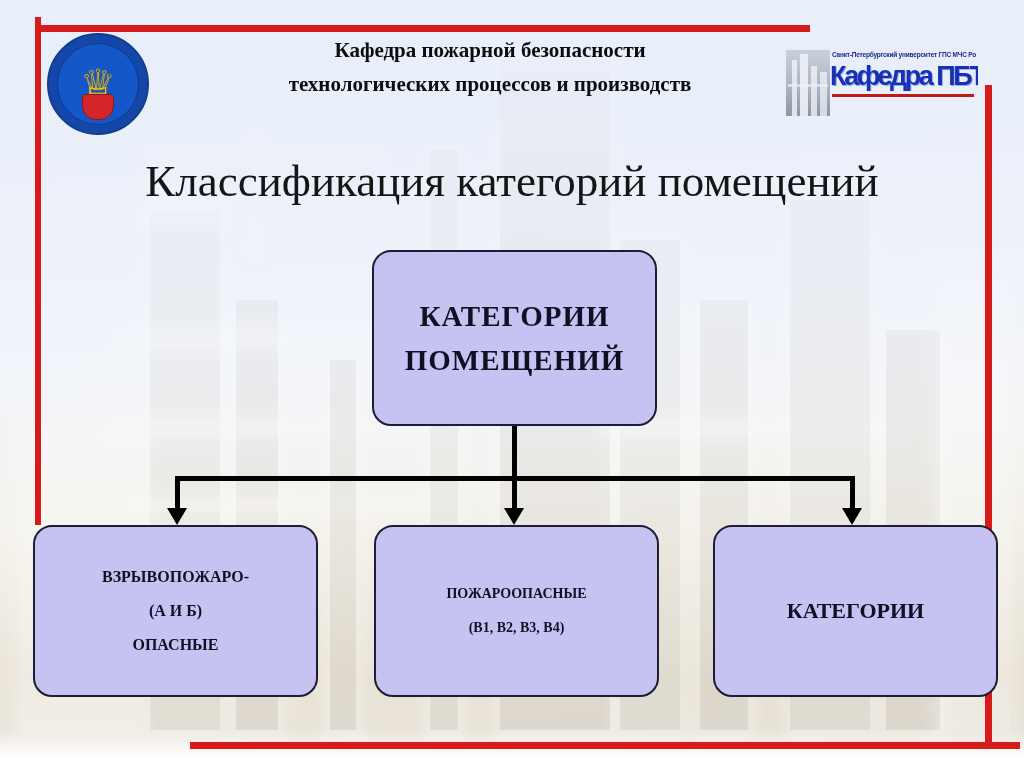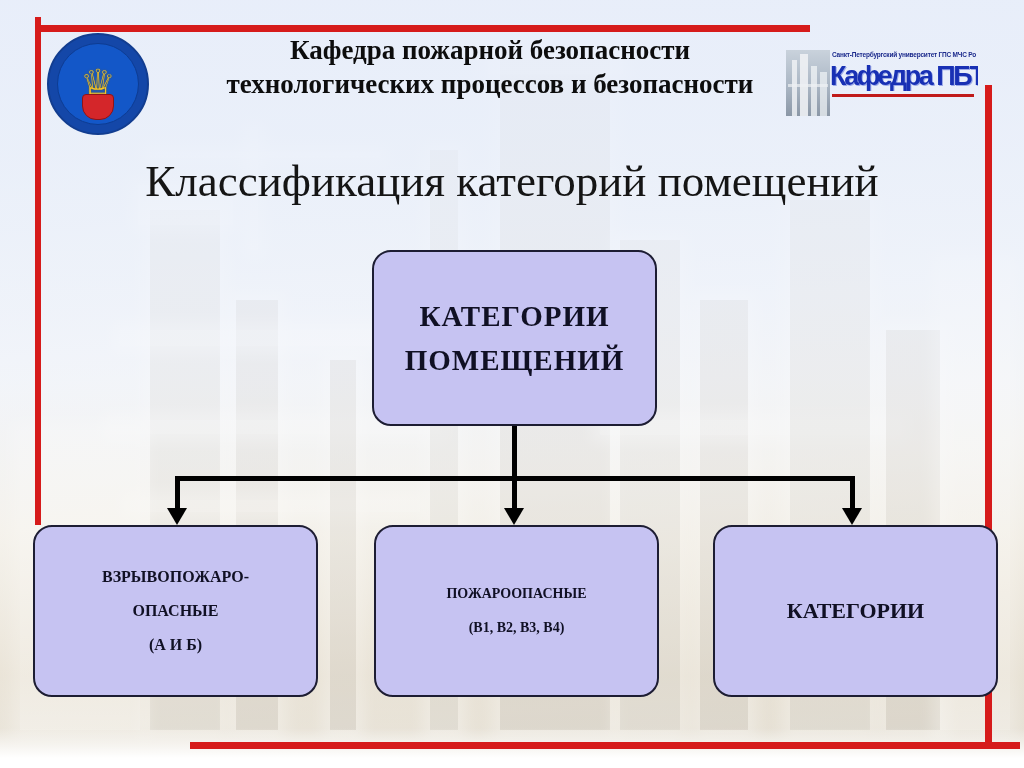--- a/index.html
+++ b/index.html
@@ -101,21 +101,21 @@
     border: 1px solid #8e1417;
   }
 
   .header-title {
     position: absolute;
     left: 170px; top: 33px;
     width: 640px;
     text-align: center;
     font-family: "Liberation Serif", serif;
     font-weight: bold;
-    font-size: 27px;
+    font-size: 21px;
     line-height: 34px;
     color: #0d0d0d;
   }
 
   
   .deptlogo {
     position: absolute;
     left: 786px; top: 44px;
     width: 190px; height: 74px;
   }
@@ -269,21 +269,21 @@
   <div class="rf rf-bottom"></div>
 
   <div class="crest">
     <div class="crest-ring"></div>
     <div class="crest-eagle">♕</div>
     <div class="crest-shield"></div>
   </div>
 
   <div class="header-title">
     <div>Кафедра пожарной безопасности</div>
-    <div>технологических процессов и безопасности</div>
+    <div>технологических процессов и производств</div>
   </div>
 
   <div class="deptlogo">
     <div class="deptlogo-photo">
       <div class="dlp-stack" style="left:6px;  top:10px; width:5px;  height:56px; opacity:.85;"></div>
       <div class="dlp-stack" style="left:14px; top:4px;  width:8px;  height:62px; opacity:.9;"></div>
       <div class="dlp-stack" style="left:25px; top:16px; width:6px;  height:50px; opacity:.8;"></div>
       <div class="dlp-stack" style="left:34px; top:22px; width:7px;  height:44px; opacity:.75;"></div>
       <div class="dlp-stack" style="left:2px;  top:34px; width:40px; height:3px;  opacity:.7;"></div>
     </div>
@@ -306,22 +306,22 @@
   <div class="conn conn-v-left"></div>
   <div class="conn conn-v-mid"></div>
   <div class="conn conn-v-right"></div>
   <div class="arrowhead ah-left"></div>
   <div class="arrowhead ah-mid"></div>
   <div class="arrowhead ah-right"></div>
 
   <div class="node" id="node-a">
     <div class="node-text">
       <div>ВЗРЫВОПОЖАРО-</div>
+      <div>(А И Б)</div>
       <div>ОПАСНЫЕ</div>
-      <div>(А И Б)</div>
     </div>
   </div>
 
   <div class="node" id="node-b">
     <div class="node-text">
       <div>ПОЖАРООПАСНЫЕ</div>
       <div>(В1, В2, В3, В4)</div>
     </div>
   </div>
 

